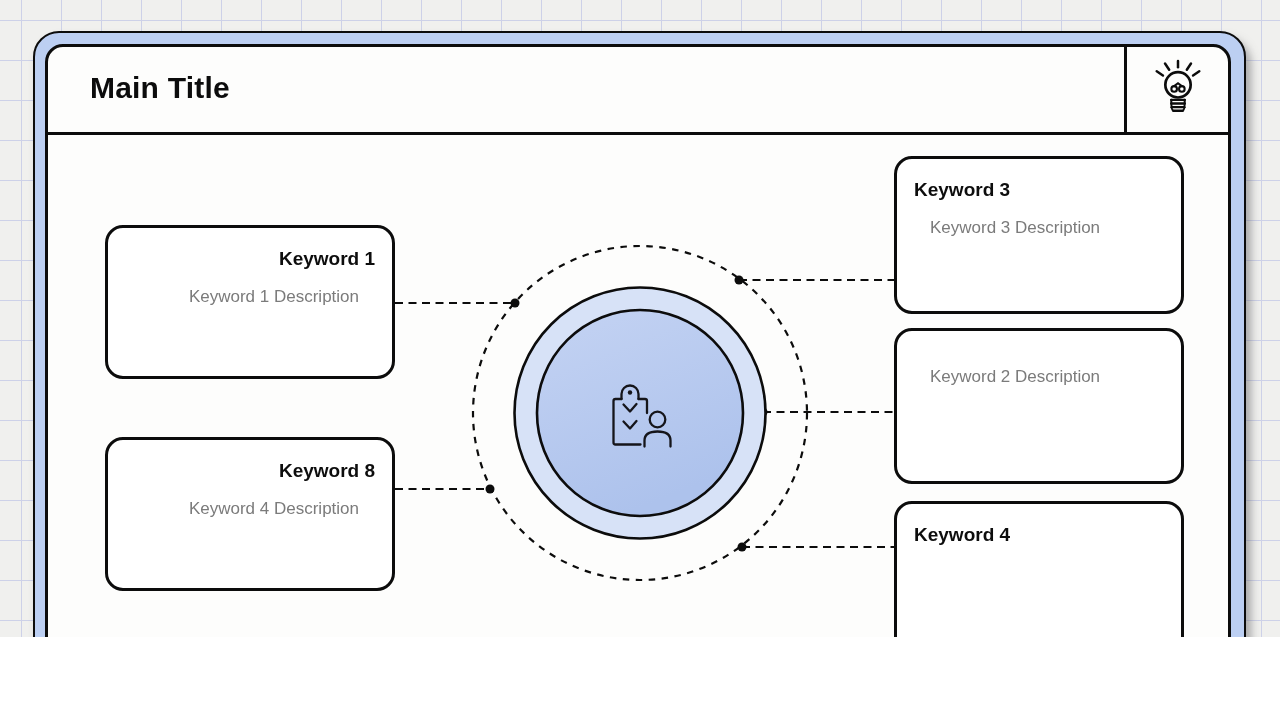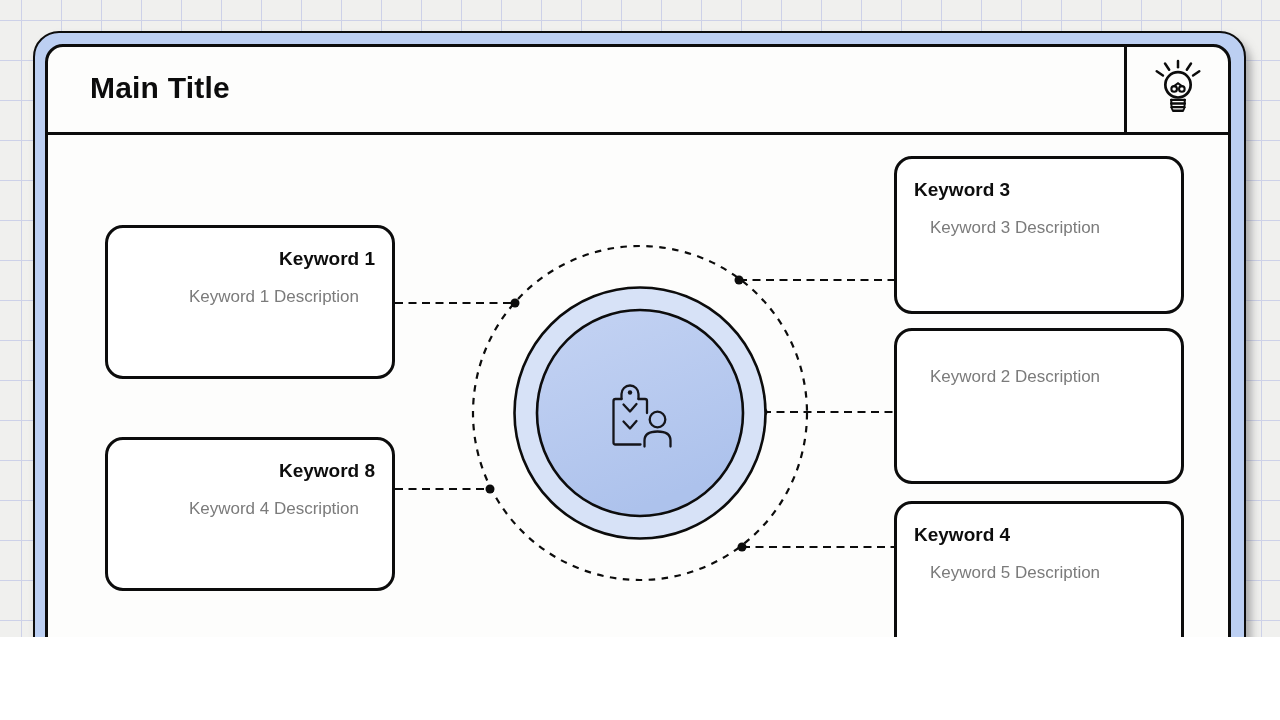--- a/index.html
+++ b/index.html
@@ -146,16 +146,15 @@
   </div>
   <div class="card card3 right-side">
     <p class="card-title">Keyword 3</p>
     <p class="card-desc">Keyword 3 Description</p>
   </div>
   <div class="card card4 right-side">
     <p class="card-desc">Keyword 2 Description</p>
   </div>
   <div class="card card5 right-side">
     <p class="card-title">Keyword 4</p>
-    <p class="card-desc">Keyword 5 Description</p>
   </div>
 
 </div>
 
 </body></html>

